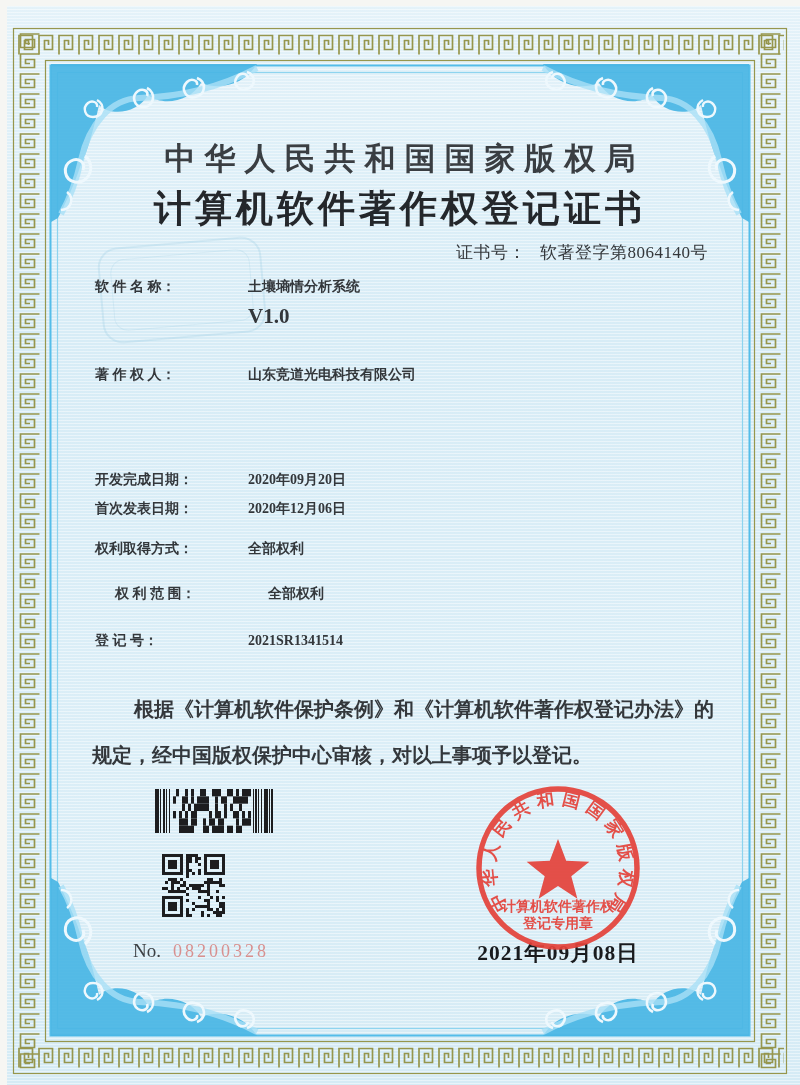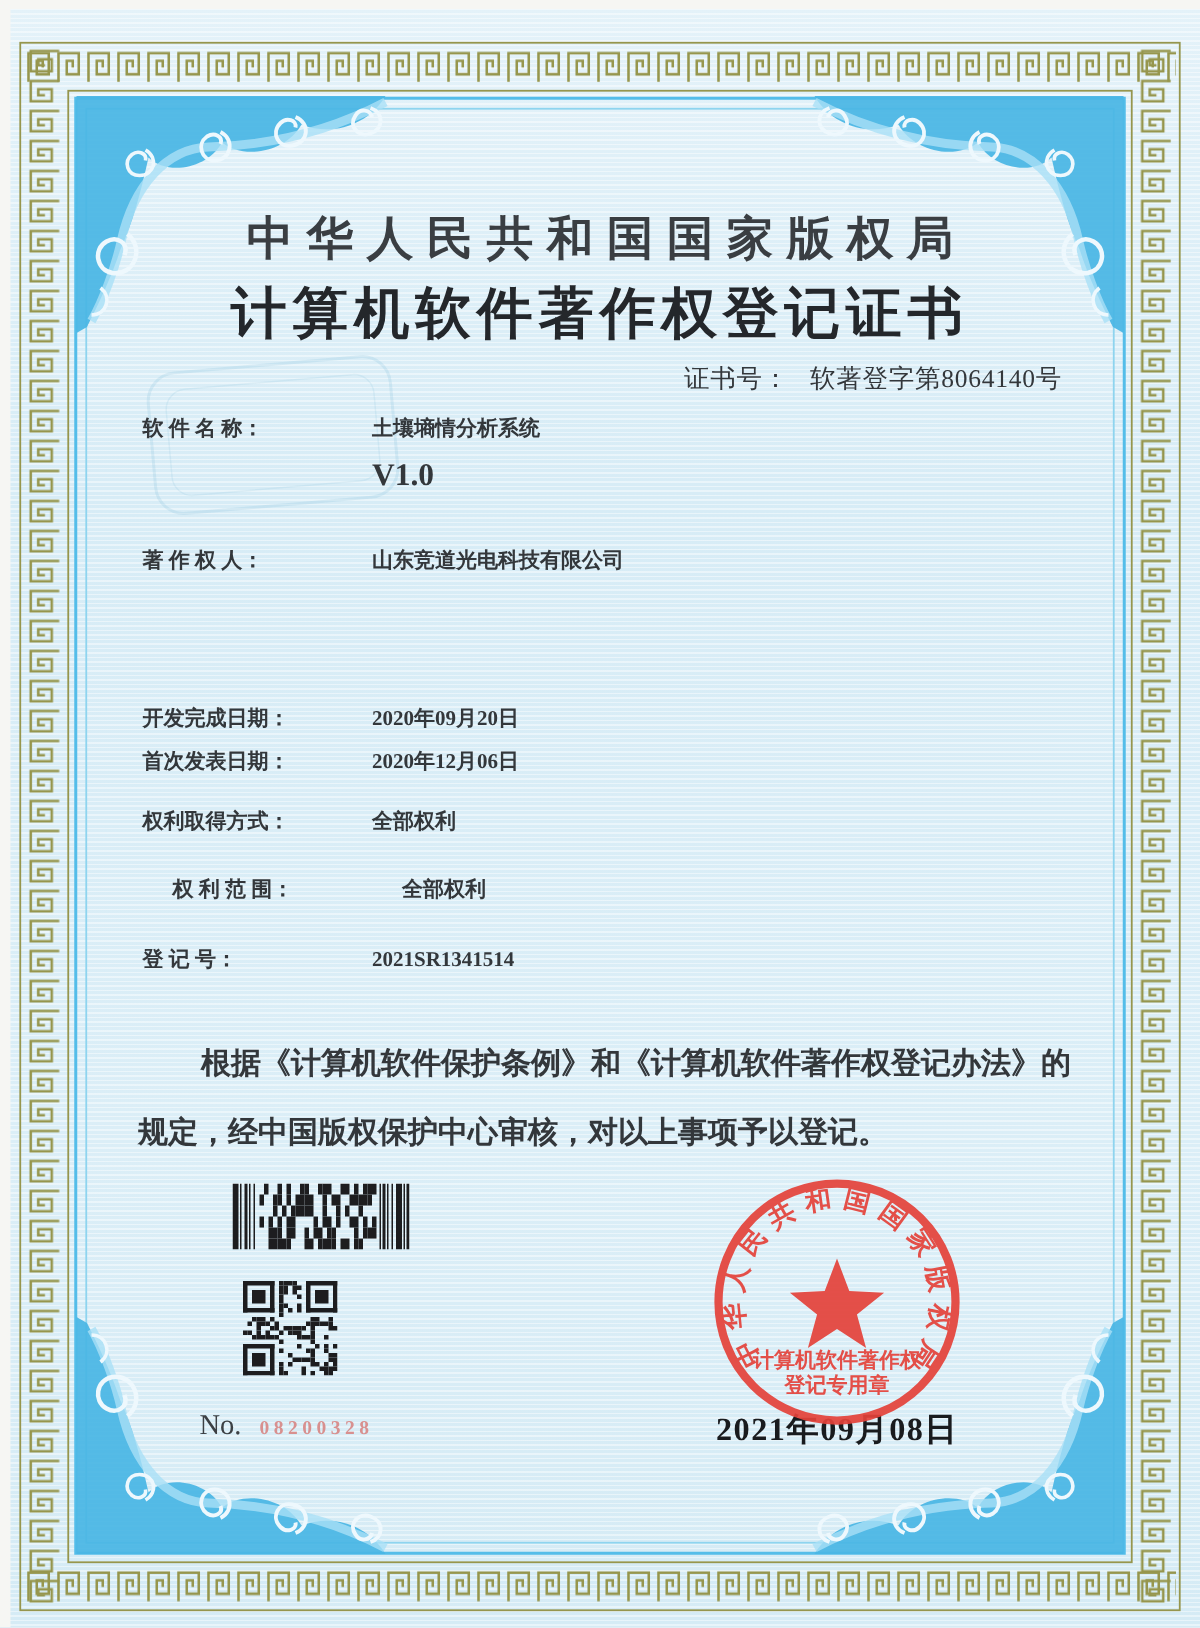--- a/index.html
+++ b/index.html
@@ -34,21 +34,21 @@
   .r5{top:534px;} .r6{top:579px;margin-left:20px;} .r7{top:626px;}
   .version{position:absolute;left:248px;top:301px;font-size:21px;font-weight:600;
     line-height:30px;color:#33373b;z-index:3;}
   .statement{position:absolute;left:92px;top:686px;width:628px;font-size:20px;
     font-weight:600;line-height:46px;color:#33373b;z-index:3;}
   .statement .ln1{padding-left:42px;}
   .barcode{position:absolute;left:155px;top:789px;z-index:3;}
   .qr{position:absolute;left:162px;top:854px;z-index:3;}
   .serial{position:absolute;left:133px;top:940px;z-index:3;font-size:19px;}
   .serial .pfx{color:#3c4044;font-weight:500;margin-right:12px;}
-  .serial .num{color:#d8908f;font-size:13px;letter-spacing:3px;font-weight:700;}
+  .serial .num{color:#d8908f;font-size:18px;letter-spacing:3px;font-weight:400;}
   .seal{position:absolute;left:470px;top:780px;z-index:5;}
   .issue-date{position:absolute;left:462px;top:938px;width:192px;text-align:center;
     font-size:21.5px;font-weight:700;letter-spacing:1px;color:#191b1e;z-index:4;}
 </style>
 </head>
 <body>
 
 <div class="page">
 
   <svg class="frame-svg" width="800" height="1085" viewBox="0 0 800 1085" aria-hidden="true">

